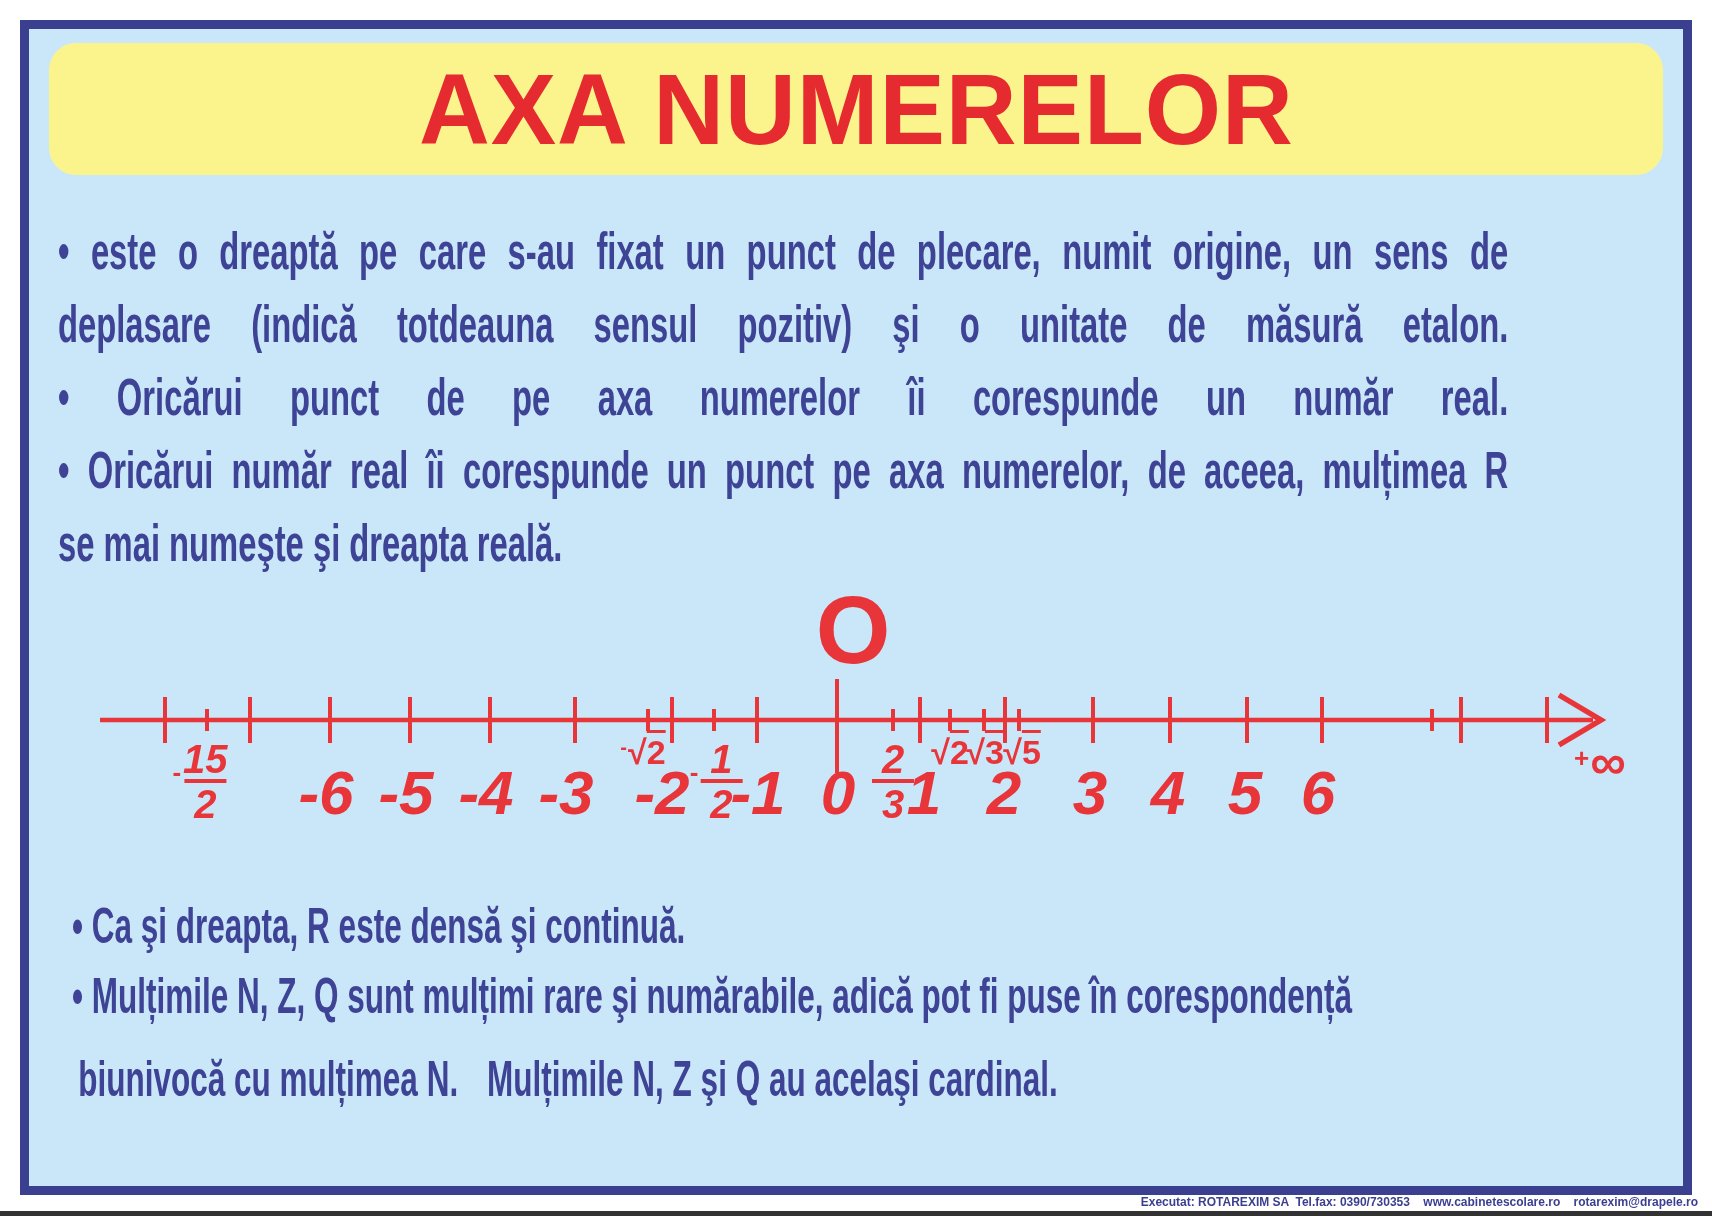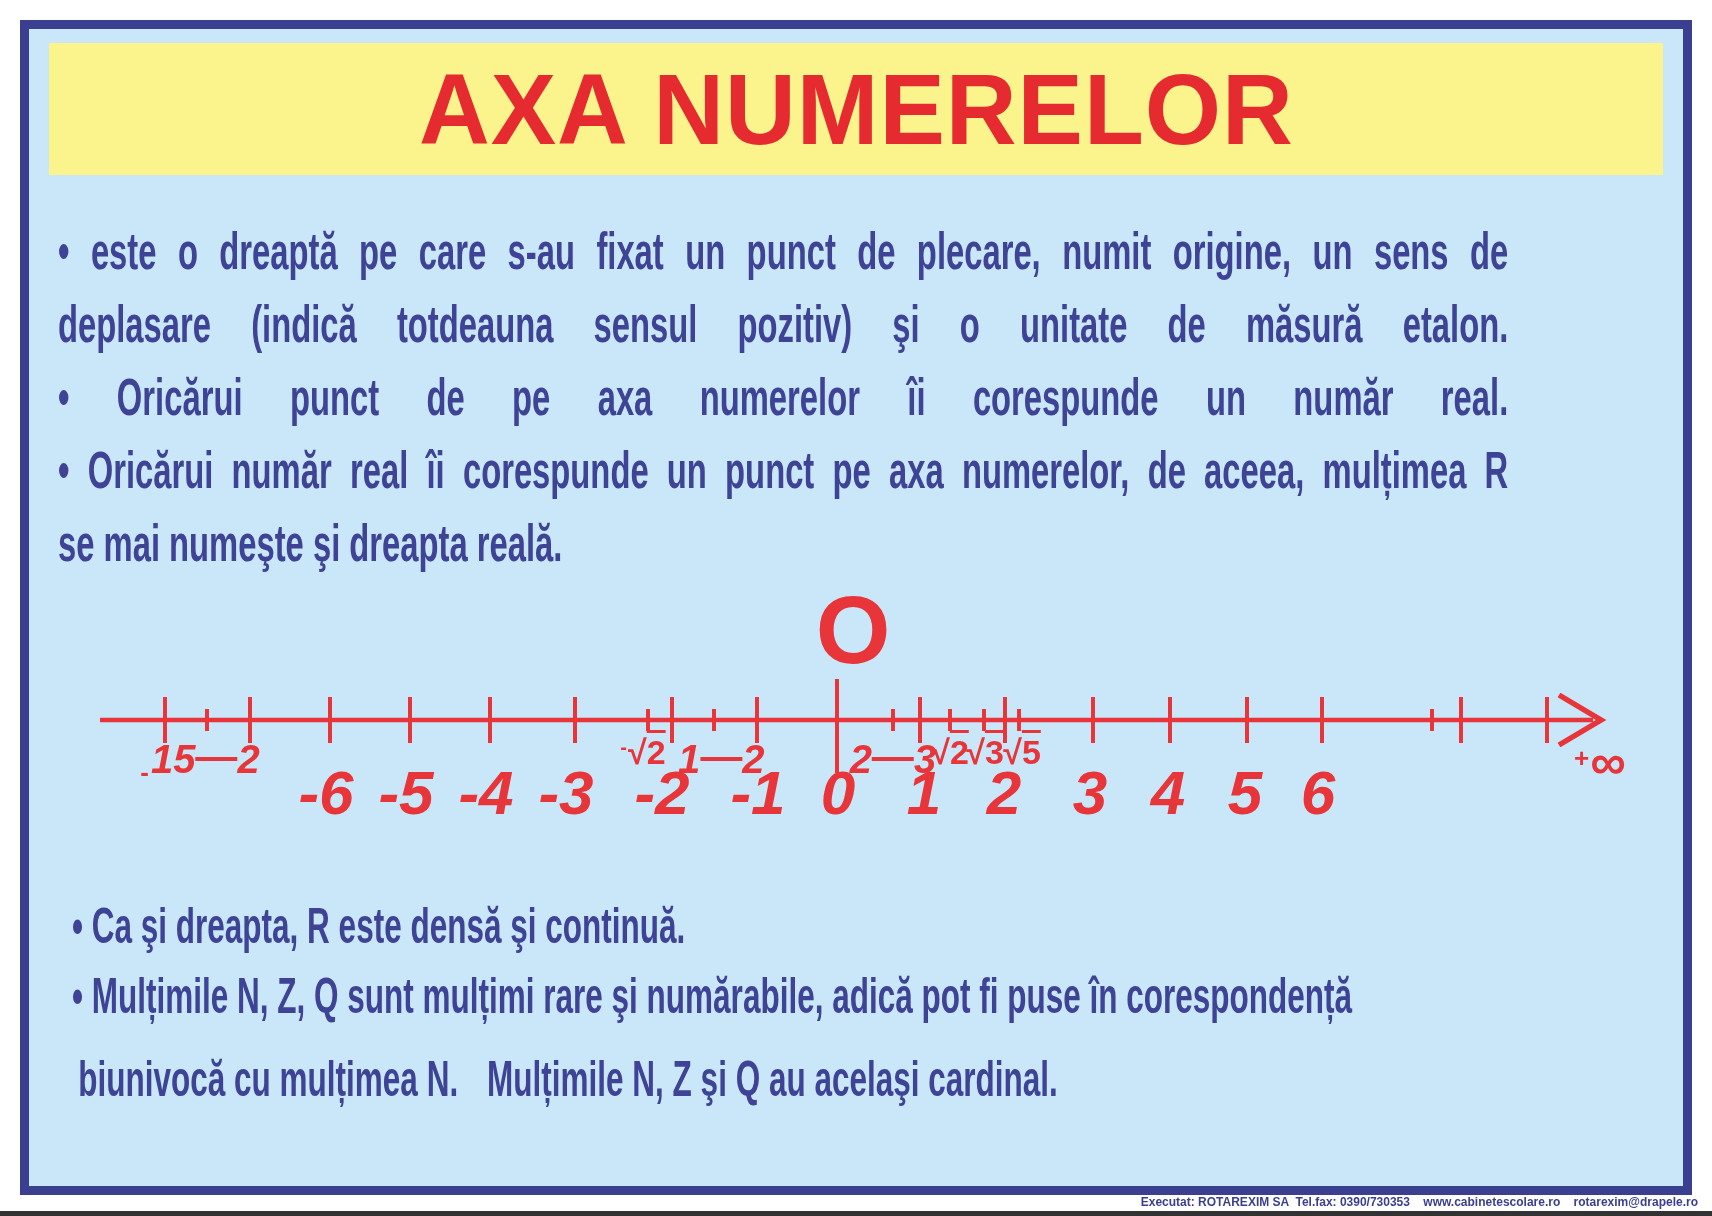--- a/index.html
+++ b/index.html
@@ -3,21 +3,21 @@
 <meta charset="utf-8">
 <style>
   html,body{margin:0;padding:0;background:#ffffff;}
   #page{position:relative;width:1712px;height:1216px;background:#ffffff;overflow:hidden;
         font-family:"Liberation Sans",sans-serif;}
   
   .frame{position:absolute;left:20px;top:20px;width:1654px;height:1157px;
          background:#c9e7f8;border:9px solid #3b3f90;}
   
   .title-band{position:absolute;left:49px;top:43px;width:1614px;height:132px;background:#fbf48d;
-              display:flex;align-items:center;justify-content:center;}
+              display:flex;align-items:center;justify-content:center;border-radius:27px;}
   .title-band h1{margin:0;font-size:100px;font-weight:bold;color:#e62b30;letter-spacing:1px;
                  transform:scaleX(0.98);white-space:nowrap;}
   
   .condensed{position:absolute;transform-origin:0 0;transform:scaleX(0.63);
              color:#3e4396;font-weight:bold;}
   .intro{left:58px;top:215px;width:2302px;font-size:52px;line-height:73px;}
   .intro .jl{text-align:justify;text-align-last:justify;}
   .notes{left:72px;top:891px;width:2600px;font-size:50px;line-height:70px;}
   .notes .b3{margin-top:13px;padding-left:10px;}
   .notes .b3 .part2{margin-left:46px;}
@@ -29,21 +29,21 @@
   
   #axis-labels{position:absolute;left:0;top:0;width:1712px;height:1216px;pointer-events:none;}
   .al{position:absolute;transform:translateX(-50%);color:inherit;white-space:nowrap;
       font-weight:bold;line-height:1;}
   .al.number{top:762px;font-size:62px;font-style:italic;}
   .al.sqrt{top:735px;font-size:34px;}
   .al.sqrt .ov{text-decoration:overline;}
   .al.sqrt .sgn{font-size:20px;vertical-align:10px;margin-right:1px;}
   .al.fraction{top:741px;font-size:40px;font-style:italic;display:flex;align-items:flex-start;}
   .al.fraction .fsgn{font-size:26px;margin-top:18px;margin-right:2px;font-style:normal;}
-  .al.fraction .fr{display:inline-flex;flex-direction:row;align-items:center;line-height:0.9;}
+  .al.fraction .fr{display:inline-flex;flex-direction:column;align-items:center;line-height:0.9;}
   .al.fraction .fr .bar{display:block;width:1.05em;height:4px;background:currentColor;margin:2px 0 3px 0;}
   .al.infinity{top:737px;font-size:50px;}
   .al.infinity .psgn{font-size:26px;vertical-align:12px;margin-right:1px;}
   
   .footer-credit{position:absolute;right:14px;top:1195px;font-size:12px;color:#3b3f90;
                  white-space:pre;font-weight:bold;}
   .bottom-rule{position:absolute;left:0;top:1211px;width:1712px;height:5px;background:#333333;}
 </style>
 </head>
 <body>

